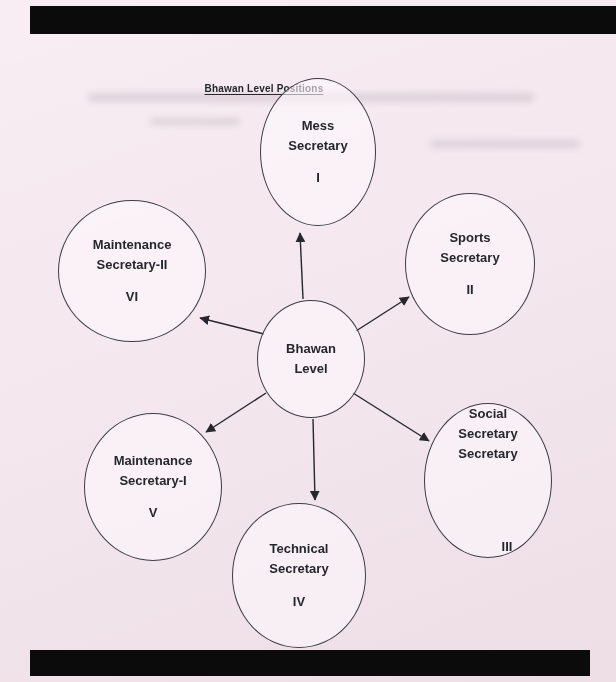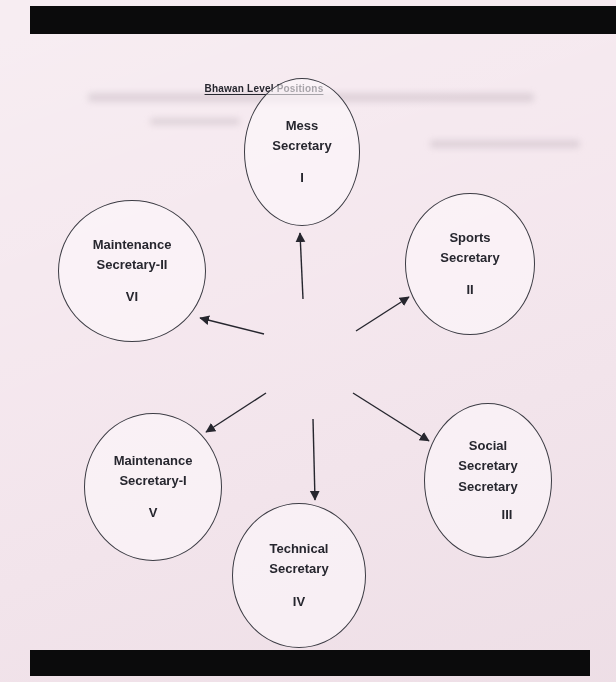--- a/index.html
+++ b/index.html
@@ -94,21 +94,21 @@
       </marker>
     </defs>
     <line x1="303" y1="299" x2="300" y2="233" marker-end="url(#ah)"></line>
     <line x1="356" y1="331" x2="409" y2="297" marker-end="url(#ah)"></line>
     <line x1="264" y1="334" x2="200" y2="318" marker-end="url(#ah)"></line>
     <line x1="353" y1="393" x2="429" y2="441" marker-end="url(#ah)"></line>
     <line x1="313" y1="419" x2="315" y2="500" marker-end="url(#ah)"></line>
     <line x1="266" y1="393" x2="206" y2="432" marker-end="url(#ah)"></line>
   </svg>
 
-  <div class="node" style="left:244px;top:78px;width:116px;height:148px;">
+  <div class="node" style="left:260px;top:78px;width:116px;height:148px;">
     <div>
       <span>Mess</span><br>
       <span>Secretary</span>
     </div>
     <div class="numeral">I</div>
   </div>
 
   <div class="node" style="left:405px;top:193px;width:130px;height:142px;">
     <div>
       <span>Sports</span><br>
@@ -118,30 +118,36 @@
   </div>
 
   <div class="node" style="left:58px;top:200px;width:148px;height:142px;">
     <div>
       <span>Maintenance</span><br>
       <span>Secretary-II</span>
     </div>
     <div class="numeral">VI</div>
   </div>
 
+  <div class="node" style="left:257px;top:300px;width:108px;height:118px;">
+    <div>
+      <span>Bhawan</span><br>
+      <span>Level</span>
+    </div>
+  </div>
 
   <div class="node" style="left:84px;top:413px;width:138px;height:148px;">
     <div>
       <span>Maintenance</span><br>
       <span>Secretary-I</span>
     </div>
     <div class="numeral">V</div>
   </div>
 
-  <div class="node" style="left:424px;top:403px;width:128px;height:155px;">
+  <div class="node" style="left:424px;top:403px;width:128px;height:155px;justify-content:space-between;">
     <div>
       <span>Social</span><br>
       <span>Secretary</span><br>
       <span>Secretary</span>
     </div>
     <div class="numeral tight">III</div>
   </div>
 
   <div class="node" style="left:232px;top:503px;width:134px;height:145px;">
     <div>

